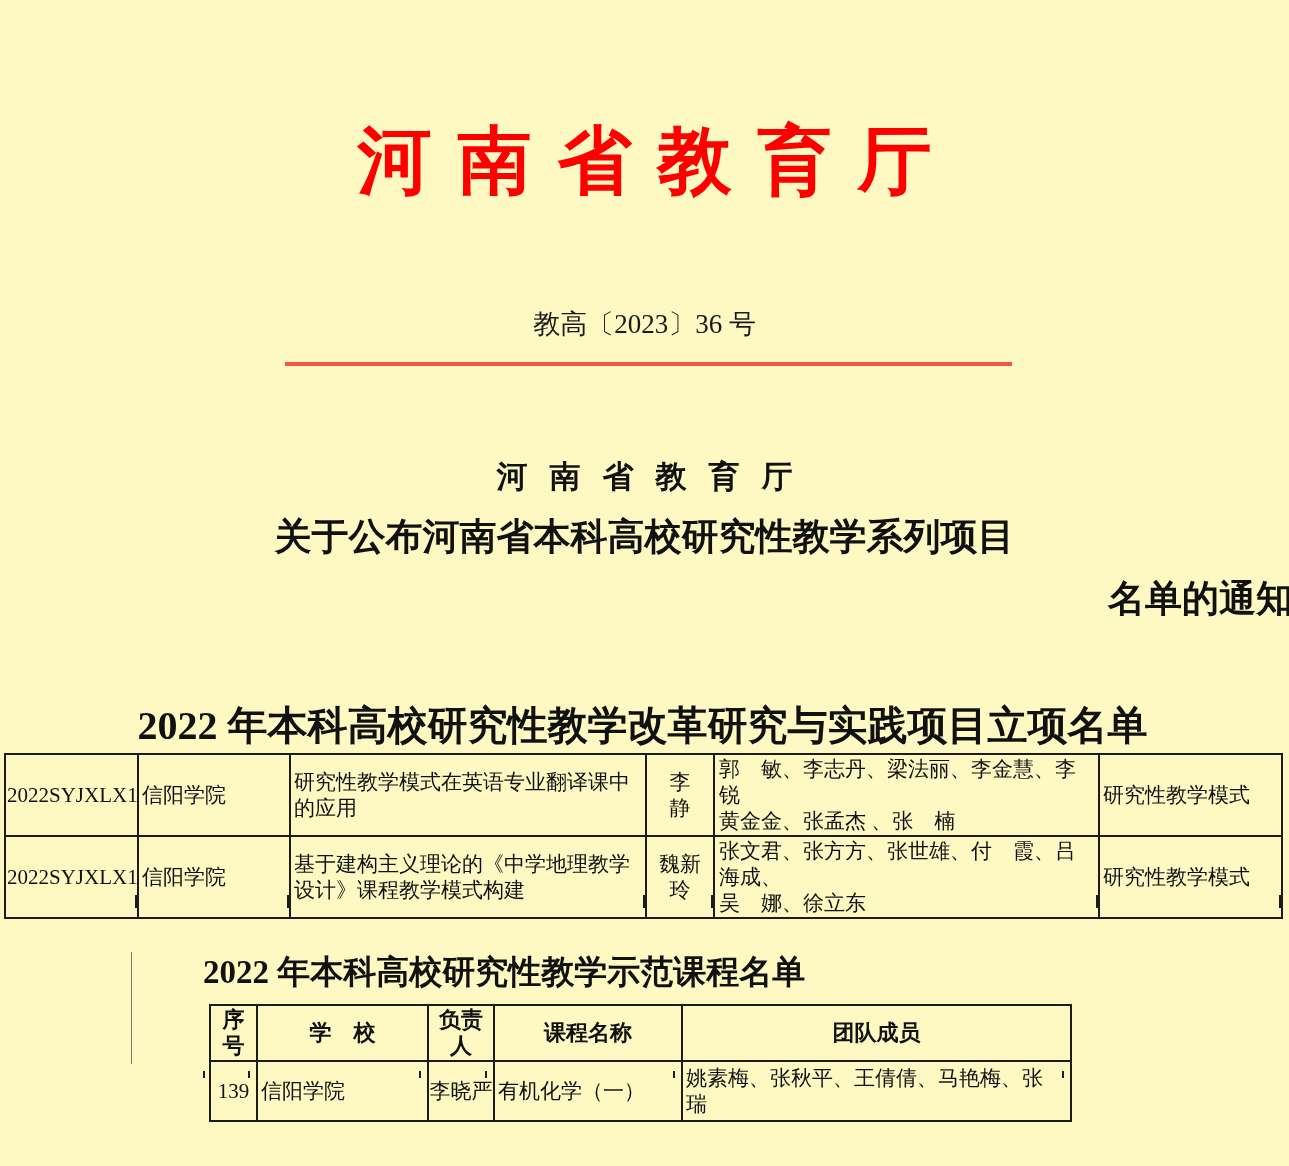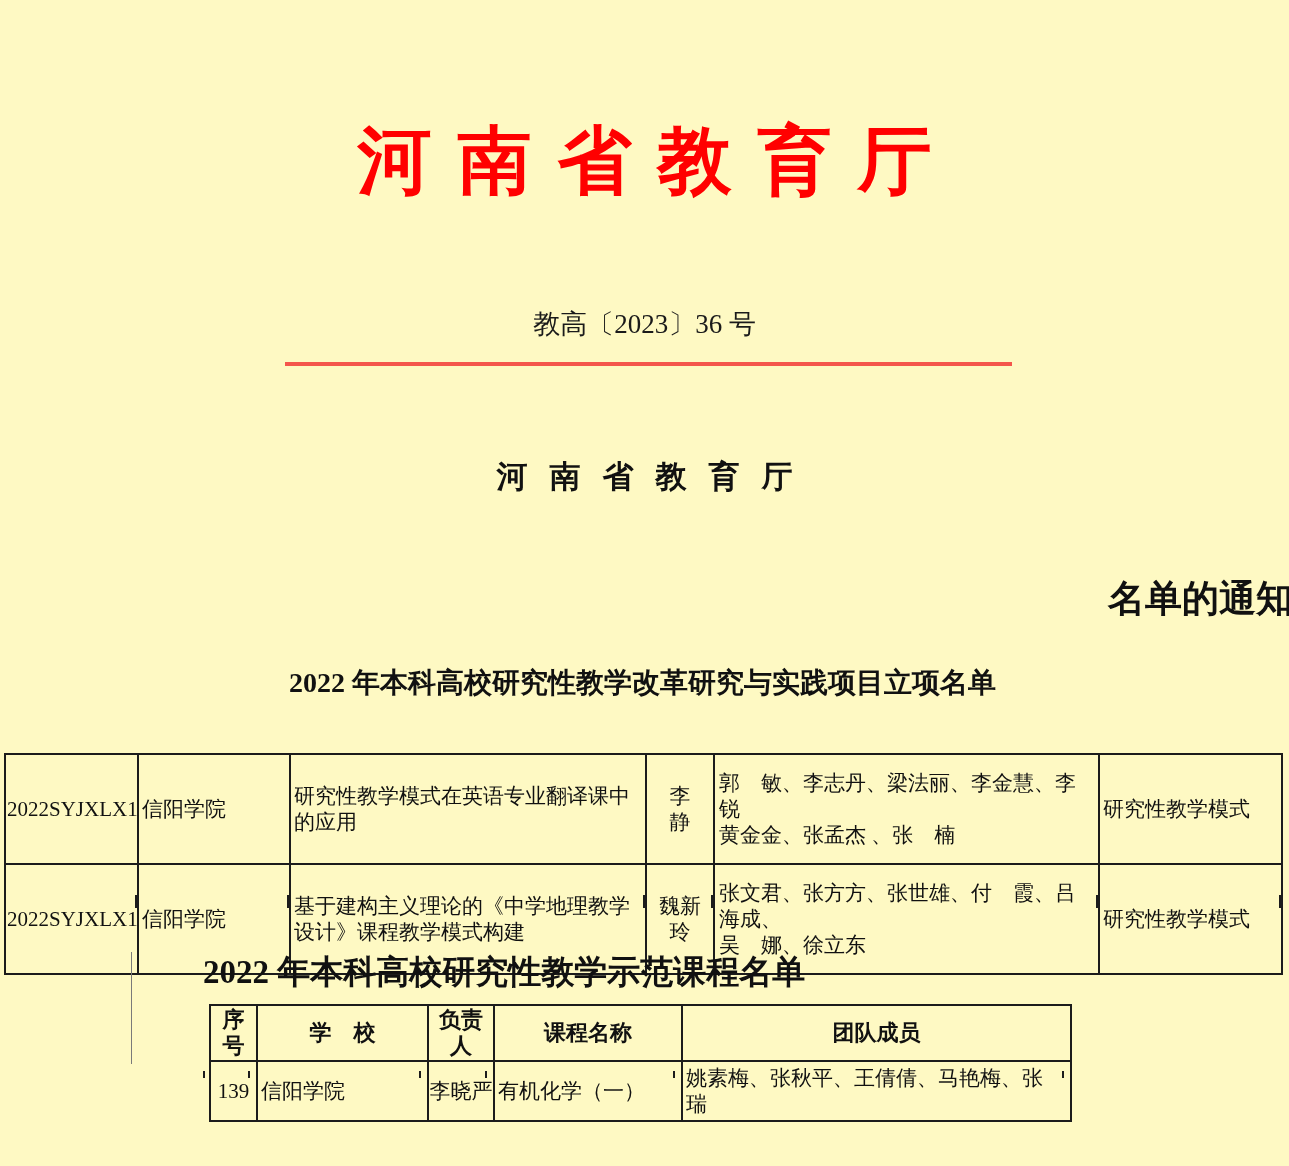--- a/index.html
+++ b/index.html
@@ -25,22 +25,22 @@
   }
   .notice-l2{
     position:absolute;top:512px;left:0;width:100%;text-align:center;
     font-size:37px;font-weight:700;white-space:nowrap;
   }
   .notice-l3{
     position:absolute;top:574px;left:4px;width:100%;text-align:right;
     font-size:37px;font-weight:700;white-space:nowrap;
   }
   .caption1{
-    position:absolute;top:664px;left:4px;width:1277px;text-align:center;
-    font-size:28px;font-weight:700;white-space:nowrap;
+    position:absolute;top:698px;left:4px;width:1277px;text-align:center;
+    font-size:40px;font-weight:700;white-space:nowrap;
   }
   .caption2{
     position:absolute;top:950px;left:203px;width:861px;text-align:left;
     font-size:33px;font-weight:700;white-space:nowrap;
   }
   table{border-collapse:collapse;table-layout:fixed;}
   .t1{position:absolute;top:753px;left:4px;width:1277px;}
   .t2{position:absolute;top:1004px;left:203px;width:861px;margin-left:6px;}
   td,th{
     border:2px solid #1c1c1c;overflow:hidden;
@@ -50,37 +50,38 @@
   th{
     font-family:"Liberation Sans","DejaVu Sans",sans-serif;
     font-weight:700;font-size:22px;text-align:center;padding:1px 2px;
   }
   .t1 tr.hdr{height:36px;}
   .t1 tr.data{height:53px;}
   .t2 tr.hdr{height:31px;}
   .t2 tr.data{height:36px;}
   td.c-center{text-align:center;}
   td.c-left{text-align:left;}
-  td.members{white-space:pre-line;padding:15px 4px;}
+  td.members{white-space:pre-line;padding:1px 4px;}
   td.pid{padding:1px 1px;letter-spacing:0px;white-space:nowrap;}
   .stub{position:absolute;width:2px;background:#1c1c1c;}
   .vline-faint{position:absolute;left:131px;top:952px;width:1px;height:112px;background:#7a7a7a;}
 </style>
 </head>
 <body>
 
 <div class="page">
 
   <div class="agency-title">河南省教育厅</div>
 
   <div class="doc-number">教高〔2023〕36 号</div>
 
   <div class="red-divider"></div>
 
   <div class="notice-l1">河南省教育厅</div>
+  <div class="notice-l2">关于公布河南省本科高校研究性教学系列项目</div>
   <div class="notice-l3">名单的通知</div>
 
   <div class="caption1">2022 年本科高校研究性教学改革研究与实践项目立项名单</div>
 
   <table class="t1">
     <colgroup>
       <col style="width:133px">
         <col style="width:152px">
         <col style="width:356px">
       <col style="width:68px">

